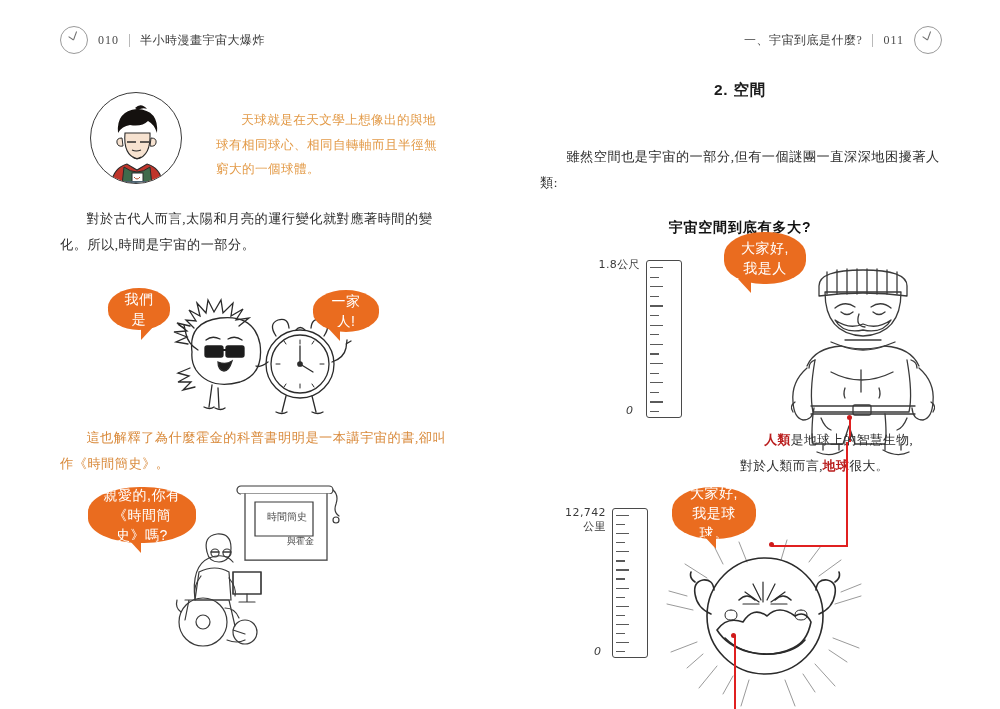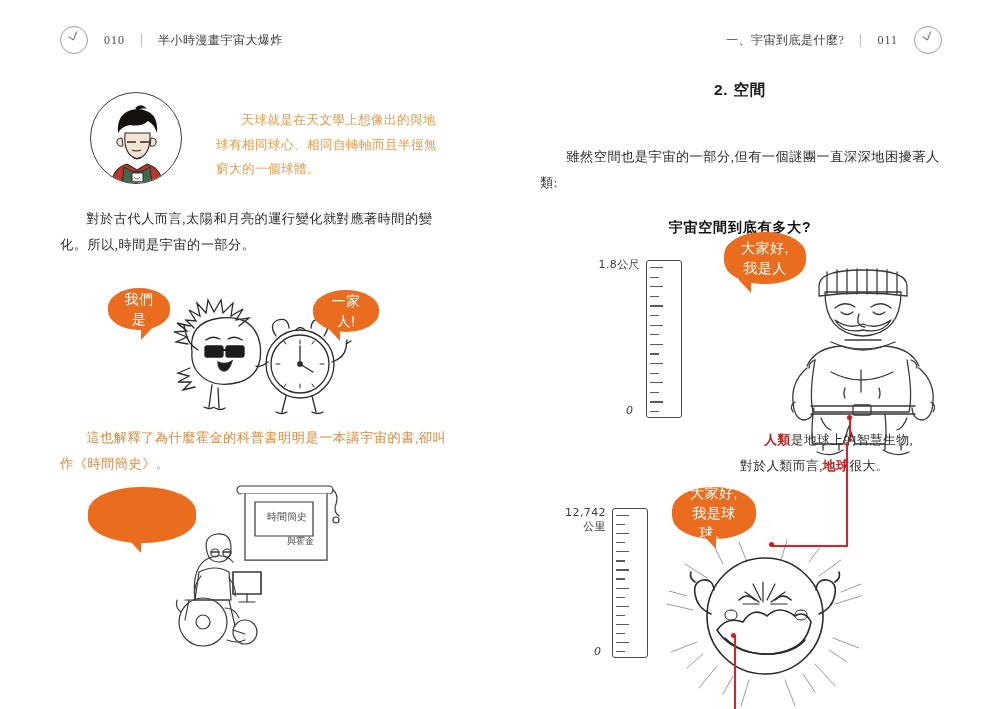--- a/index.html
+++ b/index.html
@@ -17,21 +17,21 @@
     background: #ffffff;
     overflow: hidden;
   }
 
   
   .runhead {
     position: absolute;
     top: 26px;
     display: flex;
     align-items: center;
-    gap: 16px;
+    gap: 10px;
     font-size: 11.5px;
     color: #4a4a4a;
     letter-spacing: .5px;
   }
   .runhead.left  { left: 60px; }
   .runhead.right { right: 58px; }
   .clock-ico {
     width: 26px; height: 26px;
     border: 1px solid #9a9a9a;
     border-radius: 50%;
@@ -354,20 +354,22 @@
 
         <path d="M78 150 l12 4 M72 160 q10 4 18 0"></path>
       </g>
 
       <text x="112" y="40" font-family="&quot;DejaVu Sans&quot;, sans-serif" font-size="10" fill="#4a4a4a">時間簡史</text>
       <text x="132" y="64" font-family="&quot;DejaVu Sans&quot;, sans-serif" font-size="9" fill="#4a4a4a">與霍金</text>
     </svg>
   </div>
 
   <div class="bubble" style="left:88px; top:487px; width:108px; height:56px; border-radius:48% / 44%;">
+    <span style="white-space:pre-line;">親愛的,你有
+《時間簡史》嗎?</span>
     <span class="tail tail-bc"></span>
   </div>
 
   <div class="col col-right">
     <h2 class="section">2. 空間</h2>
     <p class="body">雖然空間也是宇宙的一部分,但有一個謎團一直深深地困擾著人類:</p>
     <h3 class="question">宇宙空間到底有多大?</h3>
   </div>
 
   <div class="ruler" id="ruler-human" style="left:646px; top:260px; width:36px; height:158px;">

